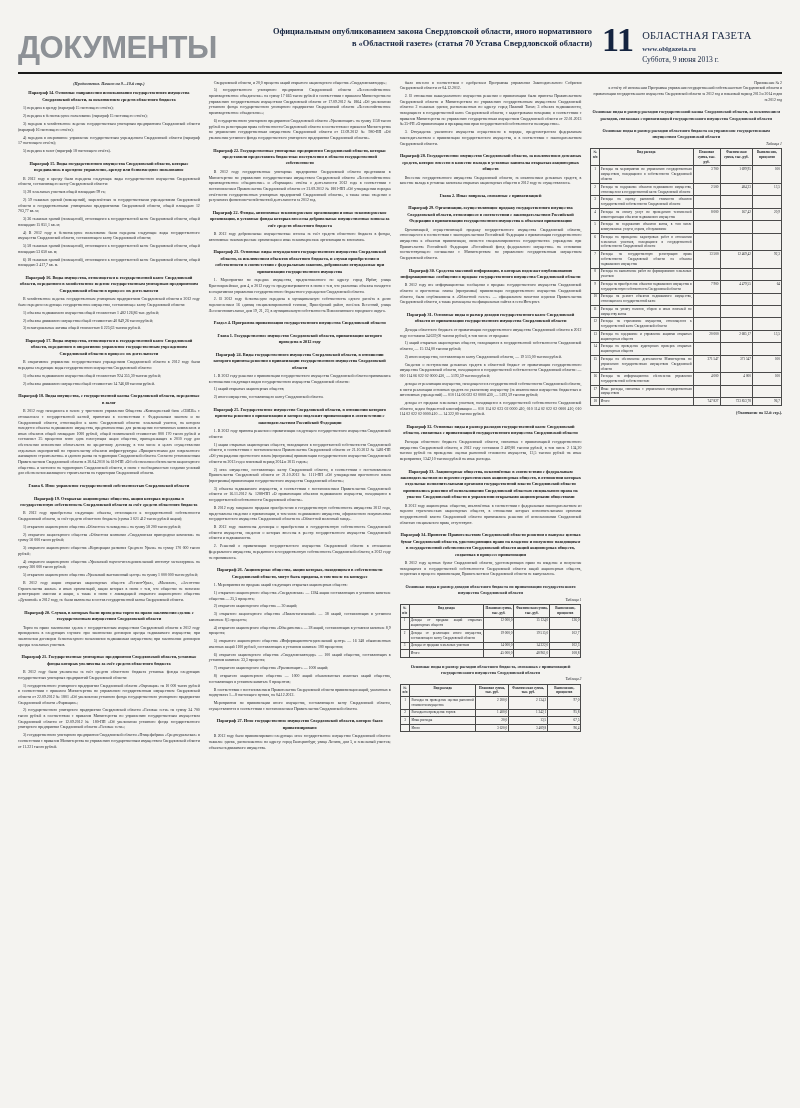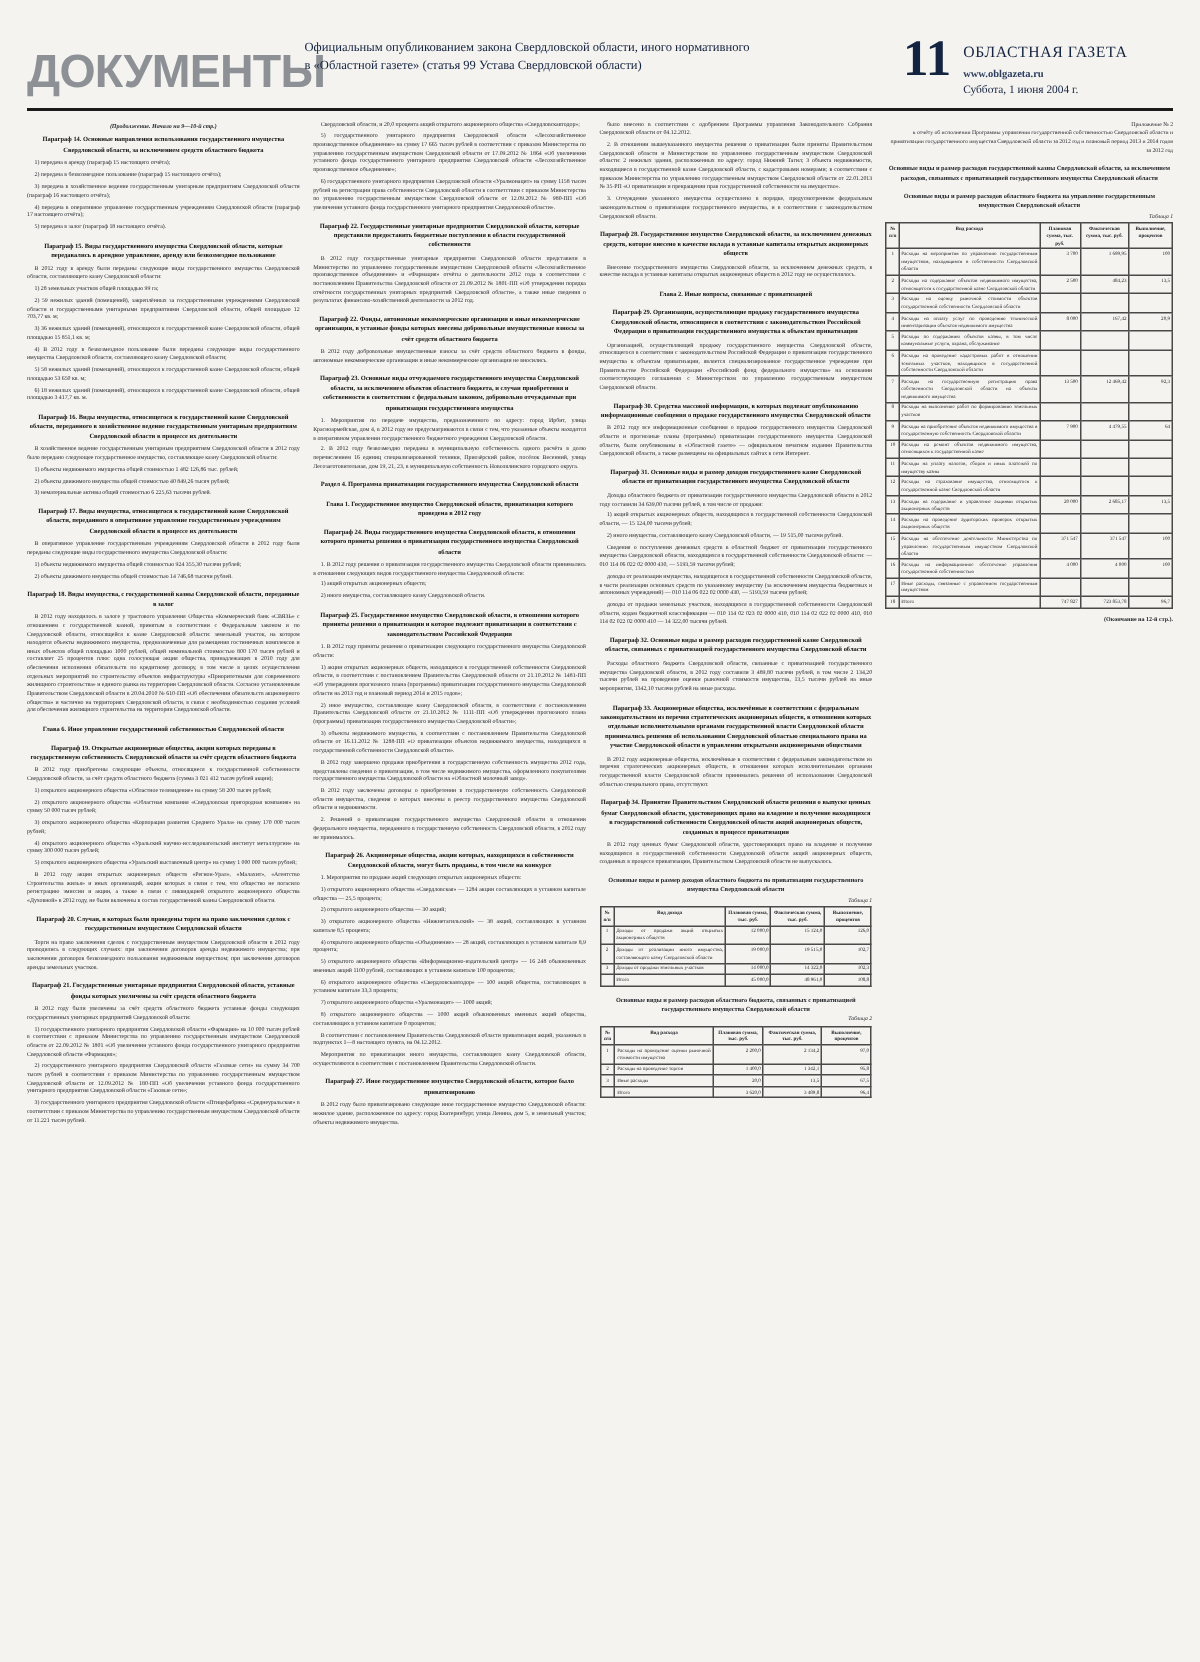--- a/index.html
+++ b/index.html
@@ -8,21 +8,21 @@
     width:800px;height:1108px;background:#f4f3f0;position:relative;
     box-sizing:border-box;padding:22px 18px 14px 18px;overflow:hidden;
   }
   
   .masthead{display:flex;align-items:flex-start;border-bottom:2px solid #1a1a1a;padding-bottom:6px;}
   .mast-title{
     font-family:"Liberation Sans", sans-serif;
     font-weight:bold;font-size:31px;letter-spacing:-0.5px;color:#8d9196;
     width:175px;line-height:1;padding-top:10px;
   }
-  .mast-center{flex:1;padding:4px 10px 0 10px;text-align:left;font-size:8.4px;line-height:1.45;color:#14233f;font-weight:normal;}
+  .mast-center{flex:1;padding:4px 10px 0 10px;text-align:right;font-size:8.4px;line-height:1.45;color:#14233f;font-weight:bold;}
   .mast-center .l3{font-size:8.4px;}
   .mast-right{width:180px;display:flex;align-items:flex-start;gap:8px;padding-top:2px;}
   .pagenum{font-family:"Liberation Serif",serif;font-size:34px;font-weight:bold;color:#14233f;line-height:0.95;}
   .mast-right-txt{font-size:7.6px;line-height:1.5;color:#14233f;padding-top:4px;}
   .mast-right-txt .og{font-size:10.5px;letter-spacing:0.4px;}
   .mast-right-txt .url{font-size:7px;color:#2b3c5c;font-weight:bold;}
   
   .cols{display:flex;gap:9px;margin-top:7px;height:1000px;}
   .col{width:186px;font-size:3.9px;line-height:1.45;text-align:justify;color:#23262b;}
   .col.c4{width:196px;}
@@ -46,28 +46,28 @@
 </style>
 </head>
 <body>
 
 <div class="page">
 
   <div class="masthead">
     <div class="mast-title">ДОКУМЕНТЫ</div>
     <div class="mast-center">
       <div>Официальным опубликованием закона Свердловской области, иного нормативного</div>
-      <div class="l3">в «Областной газете» (статья 99 Устава Свердловской области)</div>
+      <div class="l3">в «Областной газете» (статья 70 Устава Свердловской области)</div>
     </div>
     <div class="mast-right">
       <div class="pagenum">11</div>
       <div class="mast-right-txt">
         <div class="og">ОБЛАСТНАЯ ГАЗЕТА</div>
         <div class="url">www.oblgazeta.ru</div>
-        <div>Суббота, 1 июня 2004 г.</div>
+        <div>Суббота, 9 июня 2013 г.</div>
       </div>
     </div>
   </div>
 
   <div class="cols">
 
     <div class="col c1">
       <div class="ital">(Продолжение. Начало на 9—10-й стр.)</div>
       <div id="c1body">
           <div class="para-h first">Параграф 14. Основные направления использования государственного имущества Свердловской области, за исключением средств областного бюджета</div>

